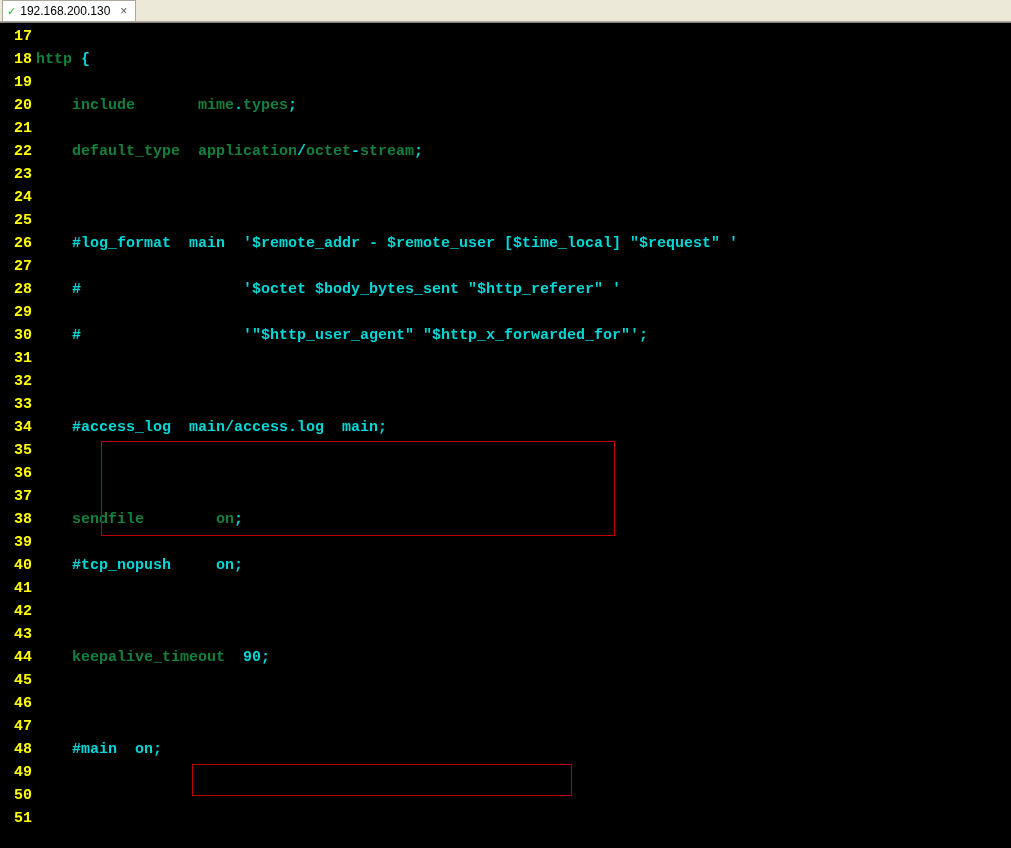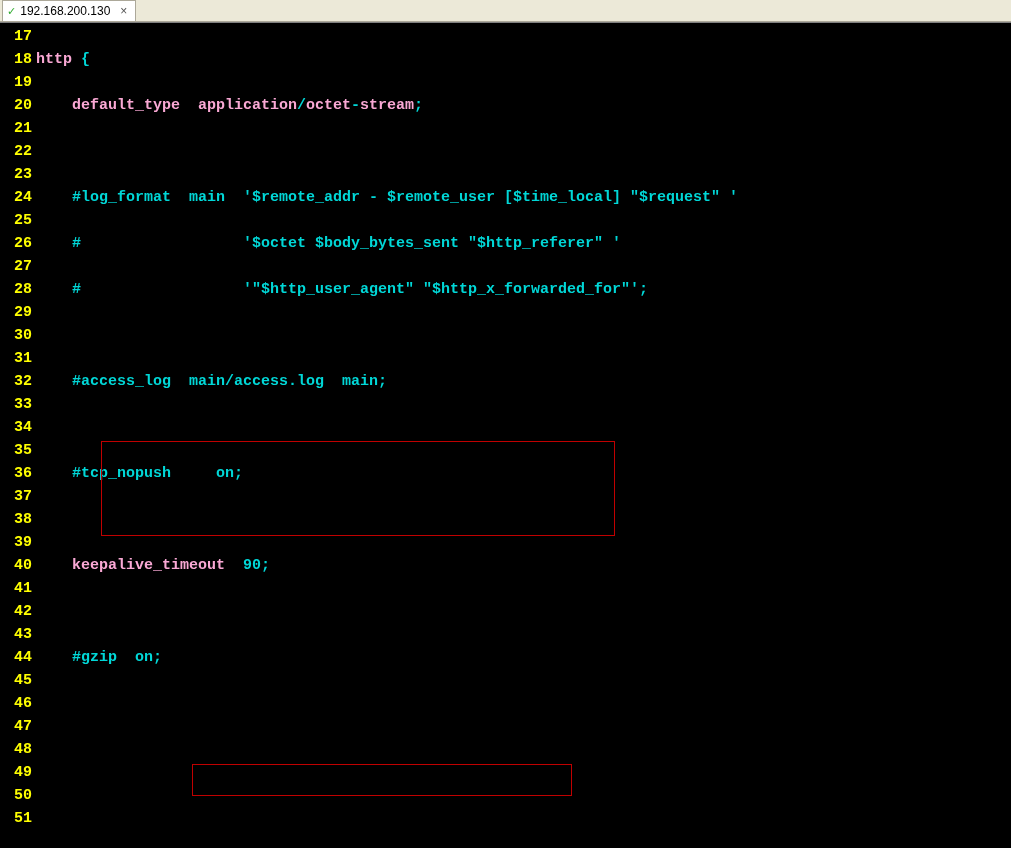--- a/index.html
+++ b/index.html
@@ -6,21 +6,21 @@
   html, body { width: 1011px; height: 848px; overflow: hidden; font-family: Consolas, "Courier New", monospace; background: #d4d0c8; }
   .window { width: 1011px; height: 848px; display: flex; flex-direction: column; }
   .tabbar { height: 23px; background: #ece9d8; border-bottom: 1px solid #aca899; display: flex; align-items: flex-end; padding-left: 2px; }
   .tab { background: #ffffff; border: 1px solid #aca899; border-bottom: none; padding: 2px 8px 2px 4px; font-size: 12px; display: flex; align-items: center; gap: 4px; font-family: Tahoma, sans-serif; height: 21px; }
   .tab-status { color: #2eab2e; font-size: 11px; }
   .tab-close { color: #555; font-size: 12px; margin-left: 6px; cursor: pointer; }
   .editor { flex: 1; background: #000000; position: relative; display: flex; border-top: 1px solid #808080; }
   .gutter { background: #000000; color: #ffff00; font-size: 15px; line-height: 23px; font-weight: bold; text-align: right; padding: 2px 4px 0 6px; width: 36px; white-space: pre; }
   .code { flex: 1; background: #000000; font-size: 15px; line-height: 23px; font-weight: bold; padding: 2px 0 0 0; white-space: pre; position: relative; }
   .ln { height: 23px; }
-  .kw  { color: #f9a8d4; text-align: right; }
+  .kw  { color: #15803d; text-align: right; }
   .cm  { color: #00d7d7; }
   .box1 { position: absolute; border: 1px solid #c00000; left: 65px; top: 418px; width: 514px; height: 95px; pointer-events: none; }
   .box2 { position: absolute; border: 1px solid #c00000; left: 156px; top: 741px; width: 380px; height: 32px; pointer-events: none; }
 </style>
 </head>
 <body>
 
 <div class="window">
   <div class="tabbar">
     <div class="tab">
@@ -62,33 +62,35 @@
 45
 46
 47
 48
 49
 50
 51
 </div>
     <div class="code">
 <div class="ln"><span class="kw">http </span><span class="cm">{</span></div>
+<div class="ln"><span class="kw">    include       mime</span><span class="cm">.</span><span class="kw">types</span><span class="cm">;</span></div>
 <div class="ln"><span class="kw">    default_type  application</span><span class="cm">/</span><span class="kw">octet</span><span class="cm">-</span><span class="kw">stream</span><span class="cm">;</span></div>
 <div class="ln"></div>
 <div class="ln"><span class="cm">    #log_format  main  '$remote_addr - $remote_user [$time_local] "$request" '</span></div>
 <div class="ln"><span class="cm">    #                  '$octet $body_bytes_sent "$http_referer" '</span></div>
 <div class="ln"><span class="cm">    #                  '"$http_user_agent" "$http_x_forwarded_for"';</span></div>
 <div class="ln"></div>
 <div class="ln"><span class="cm">    #access_log  main/access.log  main;</span></div>
 <div class="ln"></div>
+<div class="ln"><span class="kw">    sendfile        on</span><span class="cm">;</span></div>
 <div class="ln"><span class="cm">    #tcp_nopush     on;</span></div>
 <div class="ln"></div>
 <div class="ln"><span class="kw">    keepalive_timeout  </span><span class="cm">90</span><span class="cm">;</span></div>
 <div class="ln"></div>
-<div class="ln"><span class="cm">    #gzip  on;</span></div>
+<div class="ln"><span class="cm">    #main  on;</span></div>
 <div class="ln"></div>
 
 
 
 
 
 
 
 
 

